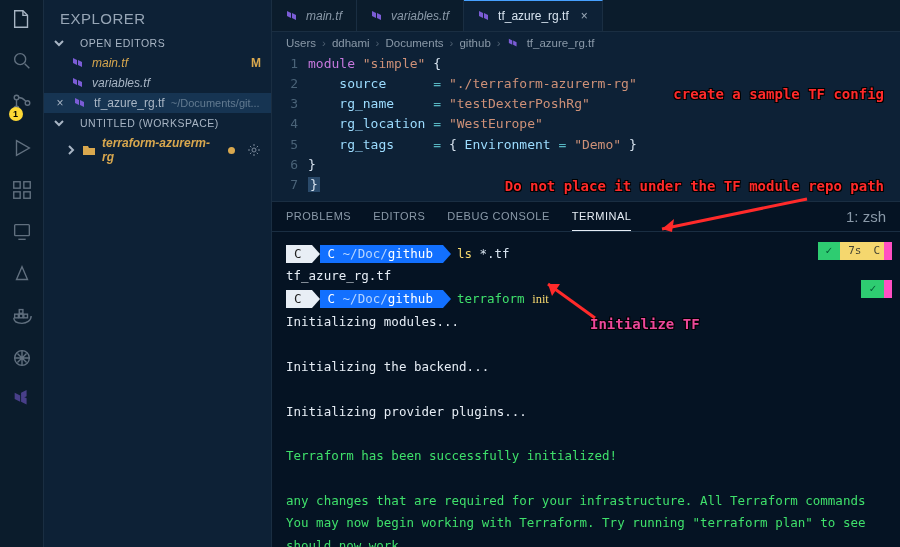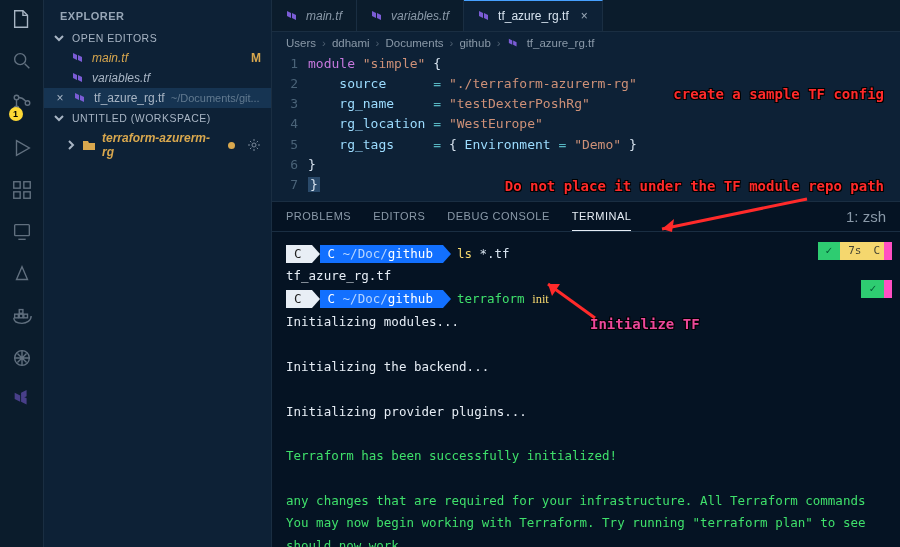--- a/index.html
+++ b/index.html
@@ -33,23 +33,23 @@
     font-size: 9px; border-radius: 50%;
     width: 14px; height: 14px; display:flex;align-items:center;justify-content:center;font-weight:bold;
   }
   
   .sidebar {
     width: 228px;
     background: #0d2136;
     border-right: 1px solid #1a2e42;
     display:flex;flex-direction:column;
   }
-  .sidebar-title { font-size:11px; letter-spacing:.5px; padding:10px 16px 6px; color:#97a6b6;font-weight:bold; }
+  .sidebar-title { font-size:15px; letter-spacing:.5px; padding:10px 16px 6px; color:#97a6b6; }
   .sec-head {
-    display:flex;align-items:center;gap:8px;
+    display:flex;align-items:center;gap:16px;
     padding:4px 10px; font-size:10.5px; color:#a8b5c4; letter-spacing:.5px;cursor:pointer;
   }
   .chev { width:10px;height:10px; stroke:#a8b5c4; fill:none; stroke-width:2;}
   .file-row {
     display:flex;align-items:center;gap:6px;
     padding:3px 10px 3px 28px; font-size:12px; color:#a8b5c4; cursor:pointer;
     white-space:nowrap; overflow:hidden;
   }
   .file-row.sel { background:#163452; }
   .file-row .fname { flex: 0 0 auto; }

